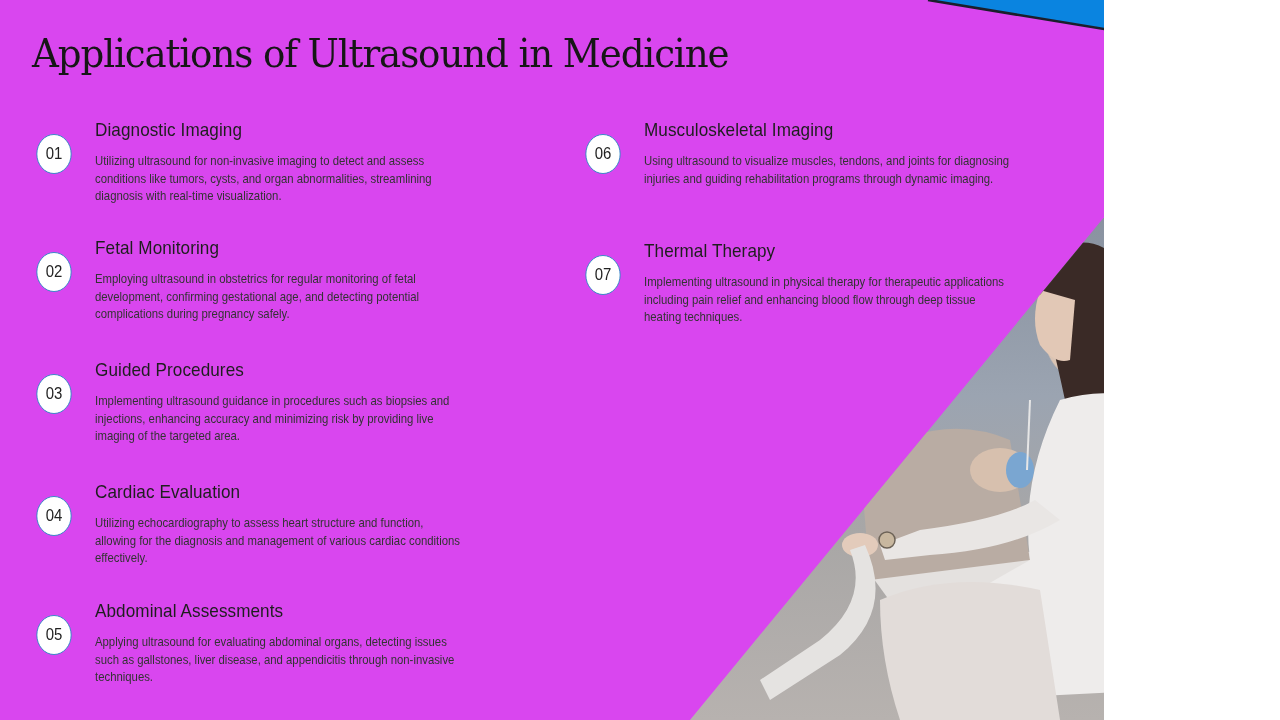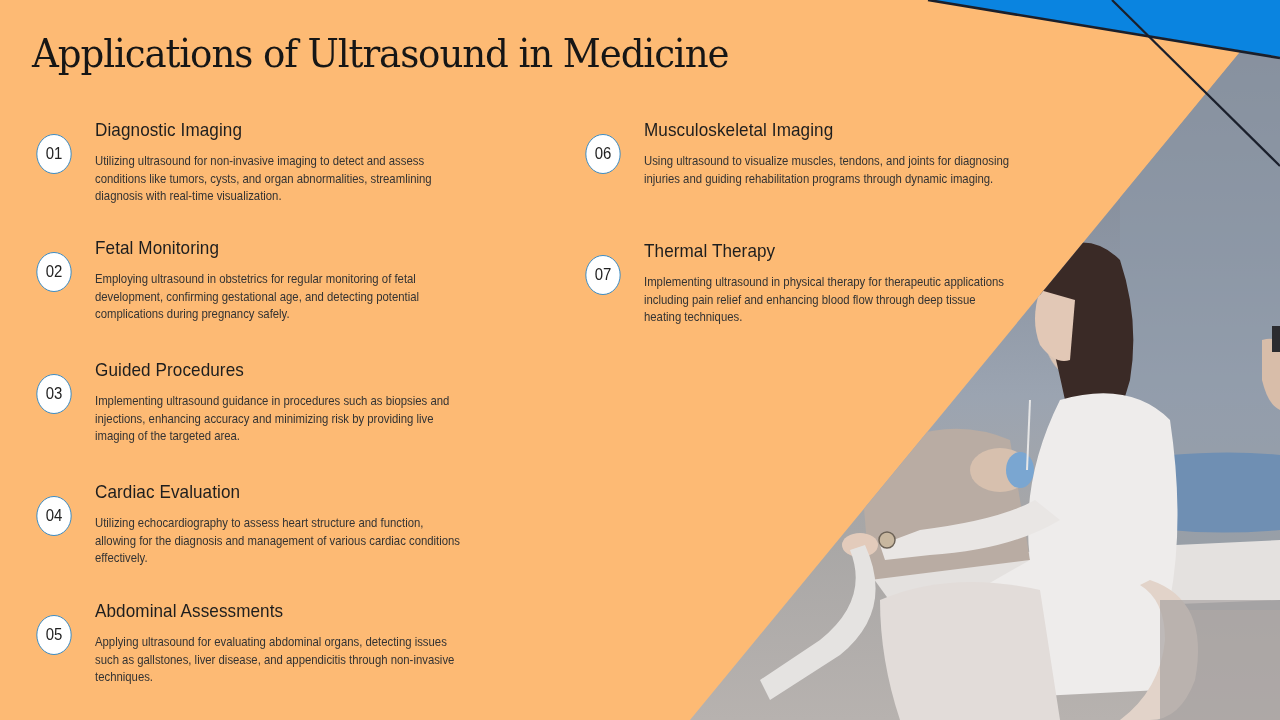--- a/index.html
+++ b/index.html
@@ -1,19 +1,19 @@
 <!DOCTYPE html>
 <html><head>
   <meta charset="utf-8">
   <style>
     * { box-sizing: border-box; margin: 0; padding: 0; }
     html, body { width: 1280px; height: 720px; overflow: hidden; background: #ffffff; }
     body { position: relative; font-family: "Liberation Sans", sans-serif; color: #222; }
 
-    .slide { position: absolute; inset: 0; width: 1280px; height: 720px; background: #fdba74; overflow: hidden; }
+    .slide { position: absolute; inset: 0; width: 1104px; height: 720px; background: #d946ef; overflow: hidden; }
 
     
     .photo {
       position: absolute; left: 0; top: 0; width: 1280px; height: 720px;
       clip-path: polygon(1240px 52px, 1280px 52px, 1280px 720px, 690px 720px);
       background:
         radial-gradient(ellipse 60px 80px at 1080px 330px, #e7d8cc 0%, #d9c3b3 60%, transparent 62%),
         linear-gradient(180deg, #7b818c 0%, #8c95a3 35%, #9ba4b1 55%, #a9a7a6 75%, #b7b2af 100%);
     }
     .photo svg { position: absolute; left: 0; top: 0; }

